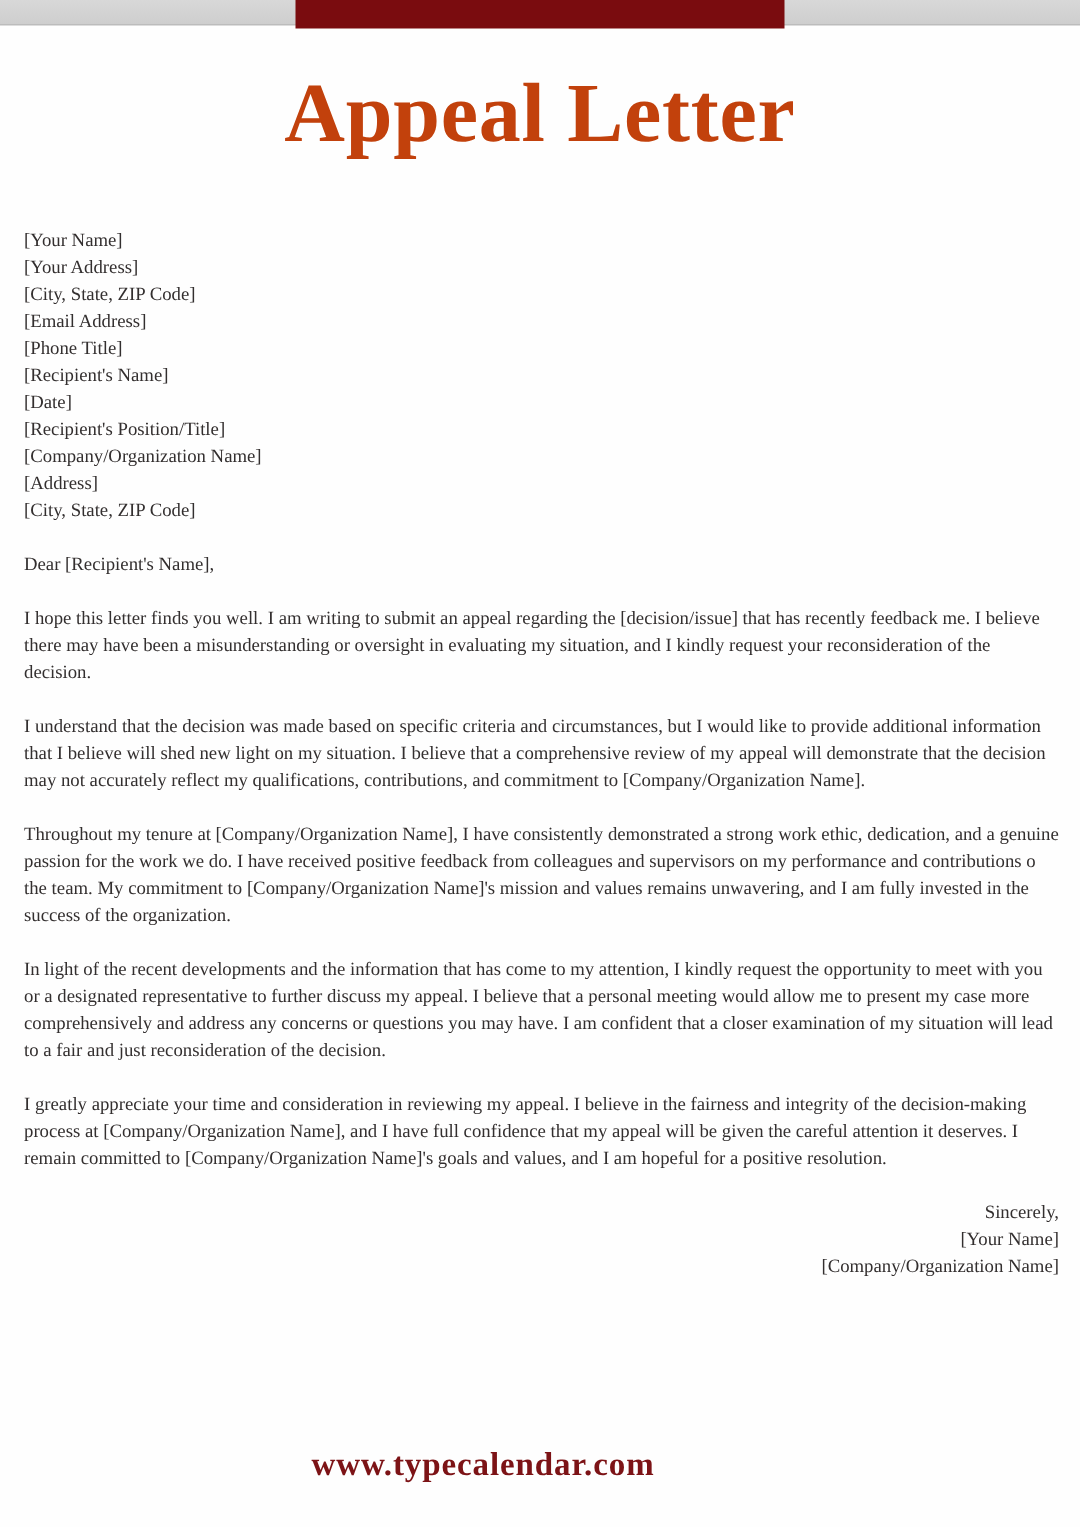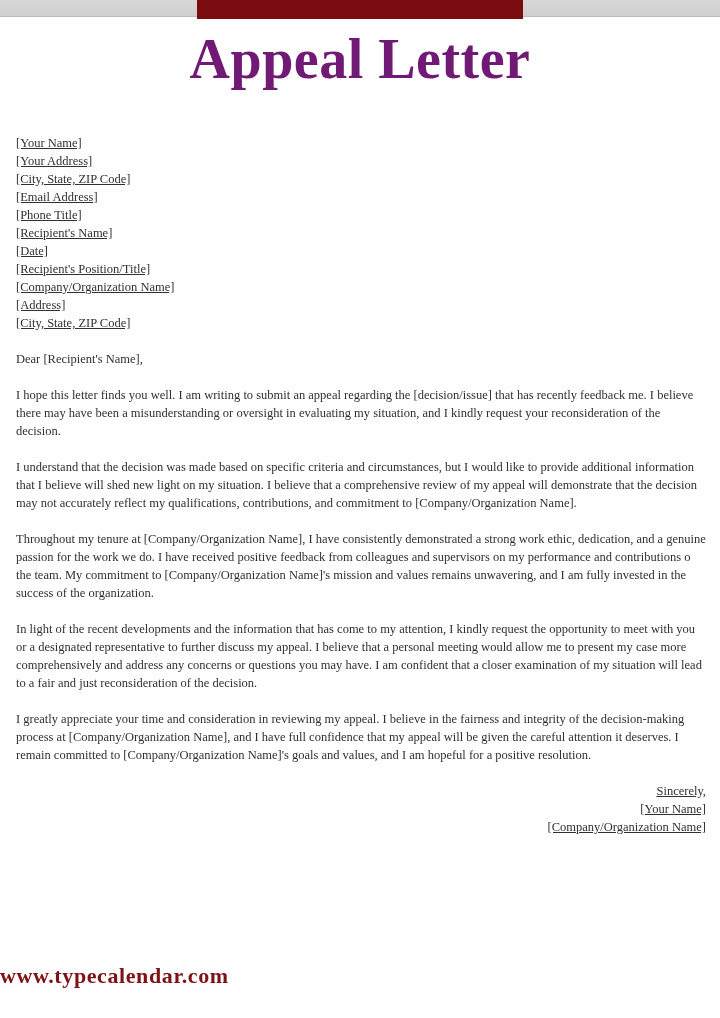--- a/index.html
+++ b/index.html
@@ -19,44 +19,44 @@
     border-bottom: 1px solid #bcbcbc;
   }
   .accent-bar {
     position: absolute;
     top: 0; left: 197px;
     width: 326px; height: 19px;
     background: #7a0c0f;
   }
   h1.page-title {
     position: relative;
-    margin: 0;
+    margin: 17px;
     padding-top: 31px;
     text-align: center;
     font-size: 56px;
     line-height: 1.0;
     font-weight: 700;
-    color: #701a75;
+    color: #c2410c;
     letter-spacing: 0.5px;
   }
   .letter {
     position: relative;
     margin: 47px 14px 0 16px;
     font-size: 12.5px;
     line-height: 18px;
     color: #332f2f;
   }
-  .letter .block { margin: 0 0 18px 0; text-decoration: underline; }
+  .letter .block { margin: 0 0 18px 0; }
   .letter p { margin: 0 0 18px 0; }
   .letter .closing-block { margin-bottom: 0; text-align: right; }
   .site-footer {
     position: absolute;
     top: 963px; left: 0;
     width: 644px;
-    text-align: left;
+    text-align: center;
     font-size: 22px;
     line-height: 26px;
     font-weight: 700;
     color: #7c1316;
     letter-spacing: 0.6px;
   }
 </style>
 </head>
 <body>
 

